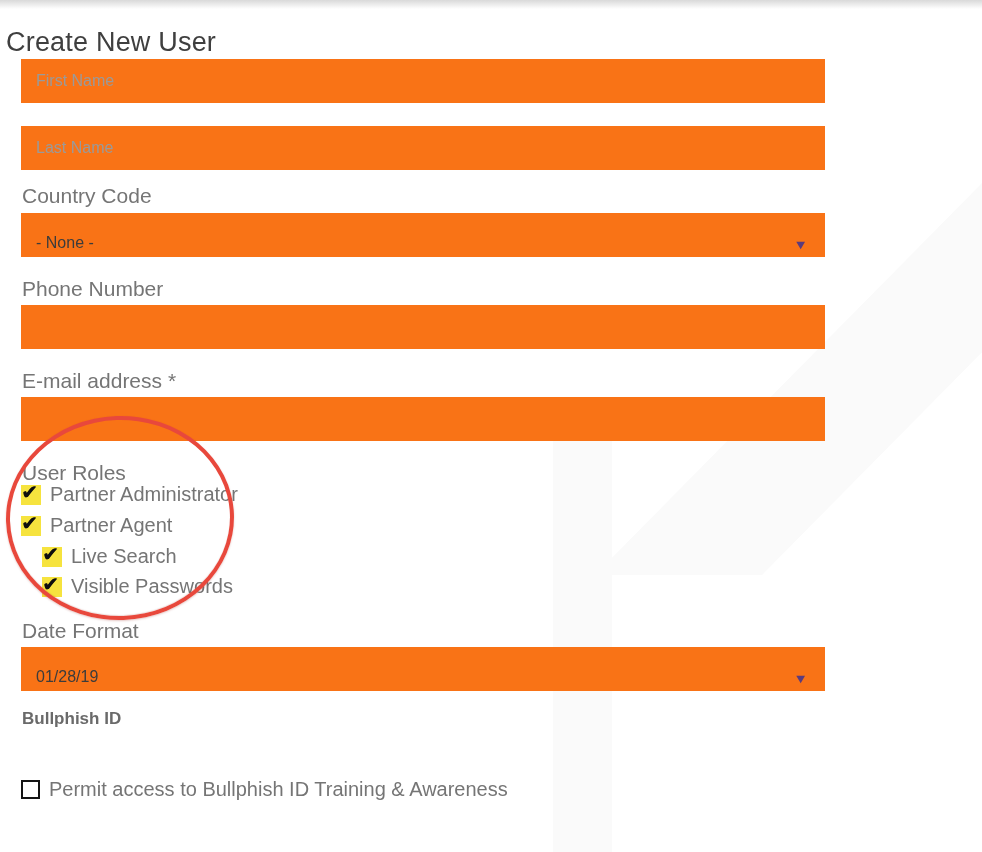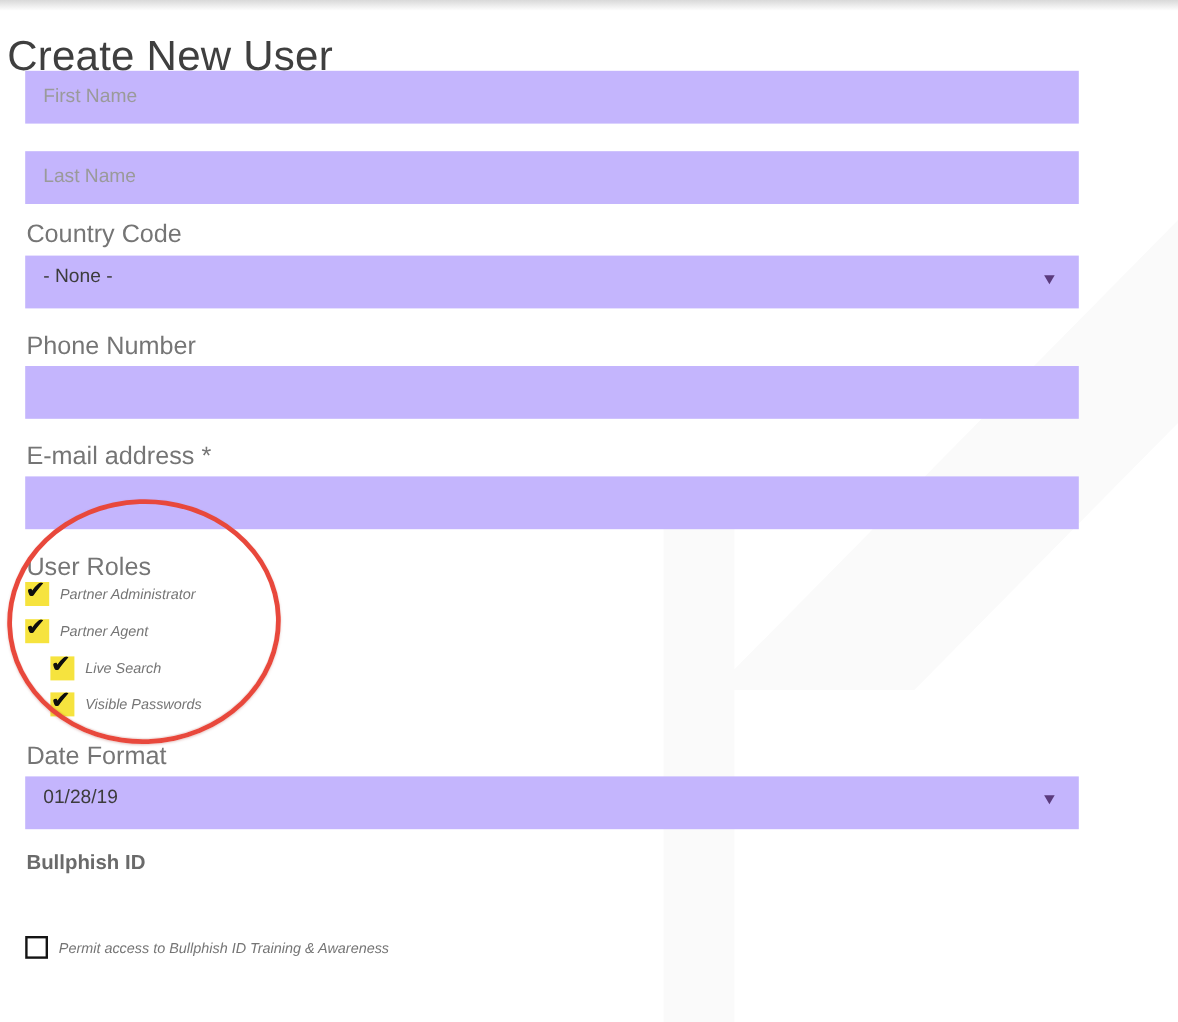--- a/index.html
+++ b/index.html
@@ -21,28 +21,28 @@
   .wm-vert { left: 553px; top: 432px; width: 59px; height: 420px; }
   .wm-diag {
     left: 0; top: 0; width: 982px; height: 852px;
     clip-path: polygon(595px 575px, 1143px 20px, 1310px 20px, 762px 575px);
   }
 
   .layer { position: absolute; inset: 0; z-index: 1; }
 
   .page-title {
     position: absolute; left: 6px; top: 27px;
-    font-size: 35px; color: #3f3f3f; font-weight: 400; letter-spacing: 0.2px;
+    font-size: 27px; color: #3f3f3f; font-weight: 400; letter-spacing: 0.2px;
   }
 
   .field, .select {
-    position: absolute; left: 21px; width: 878px; height: 44px;
-    background: #c4b5fd; border: none; outline: none;
+    position: absolute; left: 21px; width: 804px; height: 44px;
+    background: #f97316; border: none; outline: none;
     font-family: "Liberation Sans", "DejaVu Sans", sans-serif;
-    font-size: 16px; color: #424242; padding: 17px 15px;
+    font-size: 16px; color: #424242; padding: 5px 15px;
   }
   .field::placeholder { color: #9a9a9a; opacity: 1; }
 
   .select { display: flex; align-items: flex-end; cursor: pointer; }
   .select .value { flex: 1; color: #3c3c3c; }
   .select .arrow {
     color: #5b3b7d; font-size: 15px; line-height: 1; margin-right: 2px;
     transform: scaleY(0.85);
   }
 
@@ -50,21 +50,21 @@
     position: absolute; left: 22px;
     font-size: 21px; color: #757575;
   }
 
   .section-heading {
     position: absolute; left: 22px;
     font-size: 17px; color: #6a6a6a; font-weight: 700;
   }
 
   .check-row { position: absolute; display: flex; align-items: center; height: 21px; cursor: pointer; }
-  .check-row .label { margin-left: 9px; font-size: 12px; color: #757575; white-space: nowrap; font-style: italic; }
+  .check-row .label { margin-left: 9px; font-size: 20px; color: #757575; white-space: nowrap; }
 
   .cb { position: relative; width: 20px; height: 20px; flex: 0 0 20px; }
   .cb.checked { background: #f6e33e; }
   .cb.checked .mark {
     position: absolute; left: 0px; top: -4px;
     font-size: 20px; color: #0e0e0e; font-weight: 700; line-height: 22px;
     text-shadow: 0.5px 0 #0e0e0e;
   }
   .cb.unchecked { width: 19px; height: 19px; flex-basis: 19px; background: #ffffff; border: 2px solid #141414; }
 

